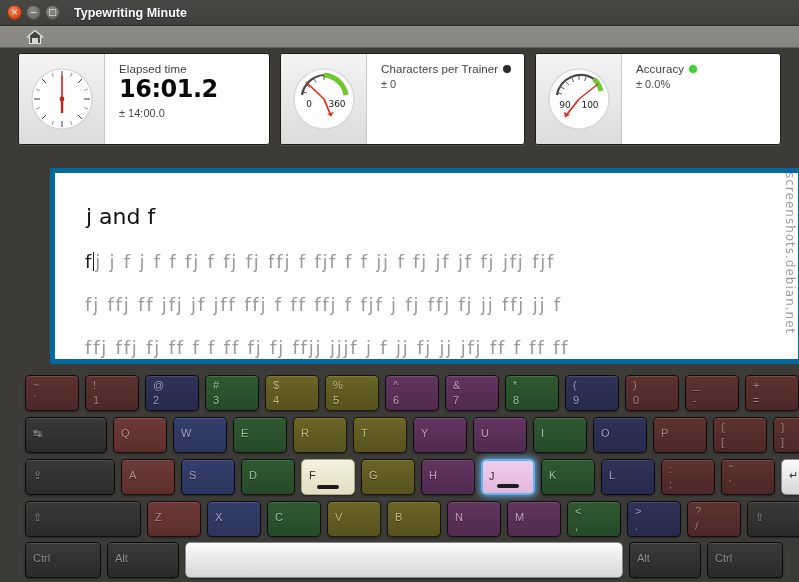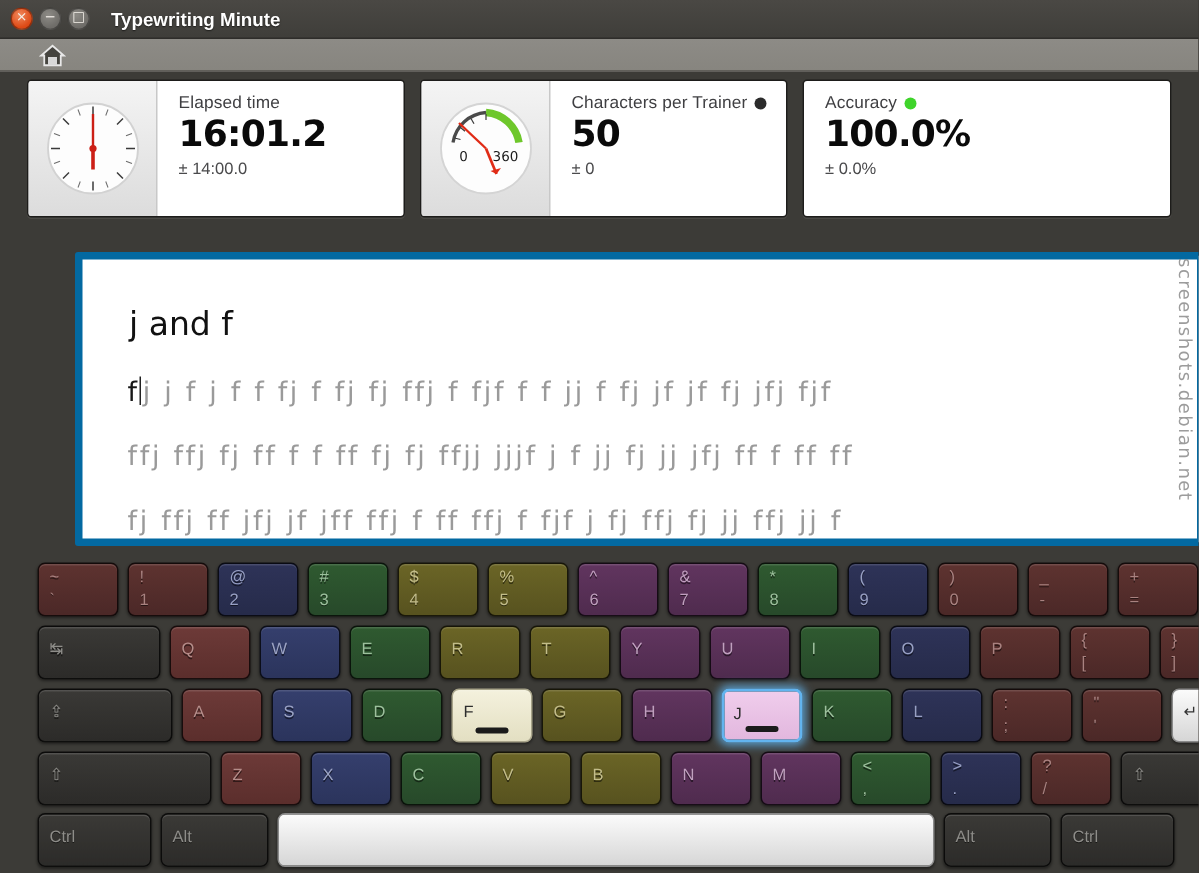--- a/index.html
+++ b/index.html
@@ -224,45 +224,63 @@
           <line x1="34" y1="34" x2="16" y2="17" stroke="#e02b16" stroke-width="1.6"></line>
           <line x1="34" y1="34" x2="41" y2="51" stroke="#e02b16" stroke-width="1.8"></line>
           <polygon points="41,51 37,49 44,47" fill="#e02b16"></polygon>
         </svg>
       </div>
       <div class="card-body">
         <div class="card-label">
           <span>Characters per Trainer</span>
           <span class="dot" style="background:#2b2b2b"></span>
         </div>
-        <div class="card-value">50</div>
         <div class="card-delta">± 0</div>
       </div>
     </div>
 
     <div class="card c3">
+      <div class="gauge-box">
+        <svg width="68" height="68" viewBox="0 0 68 68">
+          <circle cx="34" cy="34" r="30" fill="#fdfdfd" stroke="#d4d4d4" stroke-width="1.2"></circle>
+          <path d="M12 30 A24 24 0 0 1 49 14" fill="none" stroke="#4a4a4a" stroke-width="2.2"></path>
+          <path d="M49 14 A24 24 0 0 1 56 26" fill="none" stroke="#6ec72b" stroke-width="5"></path>
+          <g stroke="#3a3a3a" stroke-width="0.8">
+            <line x1="13" y1="28" x2="17" y2="29"></line>
+              <line x1="16" y1="22" x2="19.5" y2="24"></line>
+            <line x1="21" y1="17" x2="24" y2="20"></line>
+              <line x1="27" y1="13" x2="28.5" y2="17"></line>
+            <line x1="34" y1="11" x2="34" y2="15"></line>
+              <line x1="41" y1="12" x2="39.5" y2="16"></line>
+          </g>
+          <text x="20" y="43" font-family="DejaVu Sans" font-size="9" fill="#1b1b1b" text-anchor="middle">90</text>
+          <text x="45" y="43" font-family="DejaVu Sans" font-size="9" fill="#1b1b1b" text-anchor="middle">100</text>
+          <line x1="34" y1="34" x2="53" y2="19" stroke="#e02b16" stroke-width="1.5"></line>
+          <line x1="34" y1="34" x2="20" y2="52" stroke="#e02b16" stroke-width="1.8"></line>
+          <polygon points="20,52 19,47 25,50" fill="#e02b16"></polygon>
+        </svg>
+      </div>
       <div class="card-body">
         <div class="card-label">
           <span>Accuracy</span>
           <span class="dot" style="background:#3fd42b"></span>
         </div>
-        <div class="card-value">100.0%</div>
         <div class="card-delta">± 0.0%</div>
       </div>
     </div>
   </div>
 
   <div class="pane">
     <div class="lesson-title">j and f</div>
     <div class="lines">
       <div class="tline">
         <span class="typed">f</span><span class="caret"></span><span>j  j  f  j  f  f  fj  f  fj  fj  ffj  f  fjf  f  f  jj  f  fj  jf  jf  fj  jfj  fjf</span>
       </div>
+      <div class="tline">fj  ffj  ff  jfj  jf  jff  ffj  f  ff  ffj  f  fjf  j  fj  ffj  fj  jj  ffj  jj  f</div>
       <div class="tline">ffj  ffj  fj  ff  f  f  ff  fj  fj  ffjj  jjjf  j  f  jj  fj  jj  jfj  ff  f  ff  ff</div>
-      <div class="tline">fj  ffj  ff  jfj  jf  jff  ffj  f  ff  ffj  f  fjf  j  fj  ffj  fj  jj  ffj  jj  f</div>
     </div>
   </div>
 
   <div class="watermark">screenshots.debian.net</div>
   <div class="cdlogo">
       <i></i>
     </div>
 
   <div class="keyboard" id="keyboard">
       <div class="krow">

